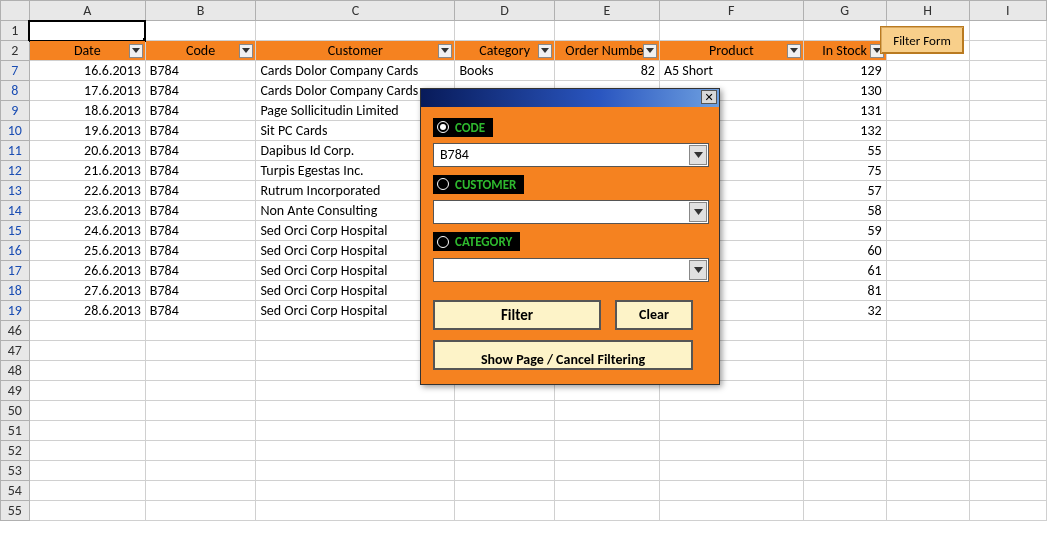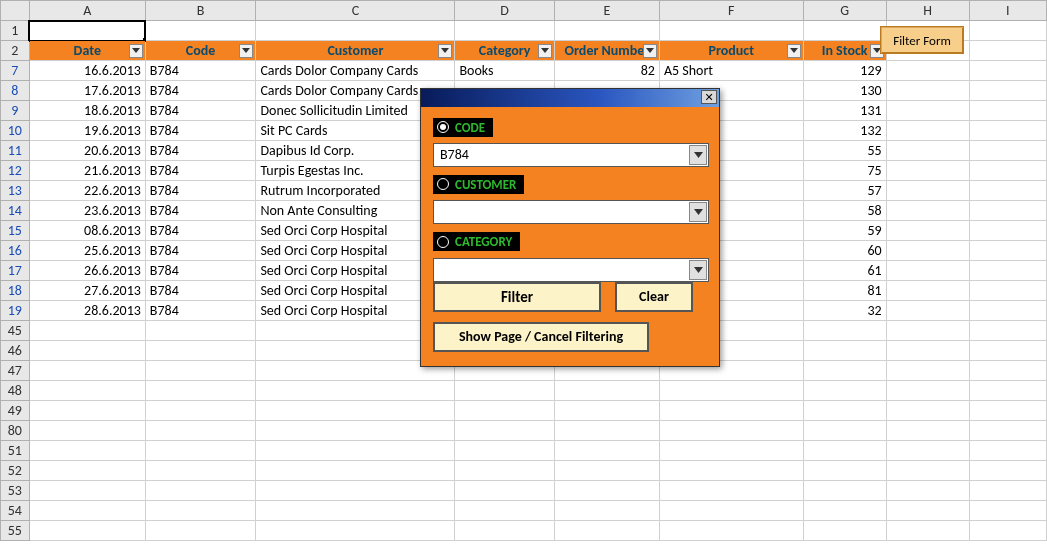--- a/index.html
+++ b/index.html
@@ -70,23 +70,23 @@
   .active-cell::after {
     content: "";
     position: absolute;
     right: -3px; bottom: -3px;
     width: 5px; height: 5px;
     background: #000;
   }
   
   tr.header-row td.h {
     background: #f58220;
-    color: #0c4a6e;
+    color: #000000;
     text-align: center;
-    font-weight: 700;
+    font-weight: 400;
     position: relative;
   }
   .filter-dd {
     position: absolute;
     right: 2px;
     top: 50%;
     transform: translateY(-50%);
     width: 14px; height: 14px;
     background: #f0f0f0;
     border: 1px solid #888;
@@ -188,37 +188,38 @@
     position: absolute;
     right: 1px; top: 1px;
     width: 18px; height: 20px;
     background: #e0e0e0;
     border: 1px solid #888;
     display: flex;
     align-items: center;
     justify-content: center;
   }
   .btn-row {
+    margin-top: 18px;
     display: flex;
     gap: 14px;
   }
   .uf-btn {
     height: 30px;
     background: #fdf3c8;
     border: 2px solid #555;
     display: flex;
     align-items: center;
     justify-content: center;
     font-size: 14px;
     cursor: pointer;
     font-weight: bold;
   }
   .uf-btn.filter { flex: 0 0 168px; font-weight: bold; font-size: 15px; }
   .uf-btn.clear { flex: 0 0 78px; }
-  .uf-btn.wide { width: 216px; margin-top: 10px; }
+  .uf-btn.wide { width: 260px; margin-top: 10px; align-items: flex-end; }
 </style>
 </head>
 <body>
 
 <div class="sheet">
 
   <div class="grid">
     <table class="cells">
       <colgroup id="colgroup">
           <col style="width: 26px;">
@@ -318,21 +319,21 @@
             <td class="num"></td>
             <td class="txt"></td>
             <td class="num">130</td>
             <td></td>
             <td></td>
           </tr>
           <tr>
             <th class="rowhead filtered">9</th>
             <td class="num">18.6.2013</td>
             <td class="txt">B784</td>
-            <td class="txt">Donec Sollicitudin Limited</td>
+            <td class="txt">Page Sollicitudin Limited</td>
             <td class="txt"></td>
             <td class="num"></td>
             <td class="txt"></td>
             <td class="num">131</td>
             <td></td>
             <td></td>
           </tr>
           <tr>
             <th class="rowhead filtered">10</th>
             <td class="num">19.6.2013</td>
@@ -388,21 +389,21 @@
             <td class="txt">Non Ante Consulting</td>
             <td class="txt"></td>
             <td class="num"></td>
             <td class="txt"></td>
             <td class="num">58</td>
             <td></td>
             <td></td>
           </tr>
           <tr>
             <th class="rowhead filtered">15</th>
-            <td class="num">08.6.2013</td>
+            <td class="num">24.6.2013</td>
             <td class="txt">B784</td>
             <td class="txt">Sed Orci Corp Hospital</td>
             <td class="txt"></td>
             <td class="num"></td>
             <td class="txt"></td>
             <td class="num">59</td>
             <td></td>
             <td></td>
           </tr>
           <tr>
@@ -447,32 +448,20 @@
             <td class="txt">B784</td>
             <td class="txt">Sed Orci Corp Hospital</td>
             <td class="txt"></td>
             <td class="num"></td>
             <td class="txt"></td>
             <td class="num">32</td>
             <td></td>
             <td></td>
           </tr>
           <tr>
-            <th class="rowhead">45</th>
-            <td></td>
-            <td></td>
-            <td></td>
-            <td></td>
-            <td></td>
-            <td></td>
-            <td></td>
-            <td></td>
-            <td></td>
-          </tr>
-          <tr>
             <th class="rowhead">46</th>
             <td></td>
             <td></td>
             <td></td>
             <td></td>
             <td></td>
             <td></td>
             <td></td>
             <td></td>
             <td></td>
@@ -507,21 +496,21 @@
             <td></td>
             <td></td>
             <td></td>
             <td></td>
             <td></td>
             <td></td>
             <td></td>
             <td></td>
           </tr>
           <tr>
-            <th class="rowhead">80</th>
+            <th class="rowhead">50</th>
             <td></td>
             <td></td>
             <td></td>
             <td></td>
             <td></td>
             <td></td>
             <td></td>
             <td></td>
             <td></td>
           </tr>

